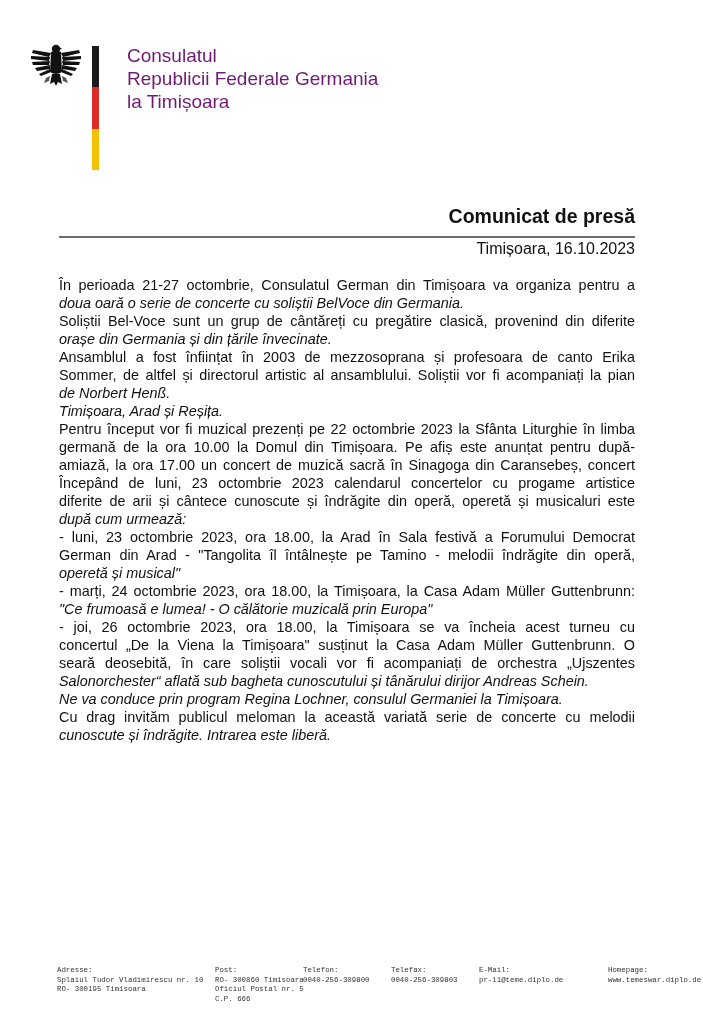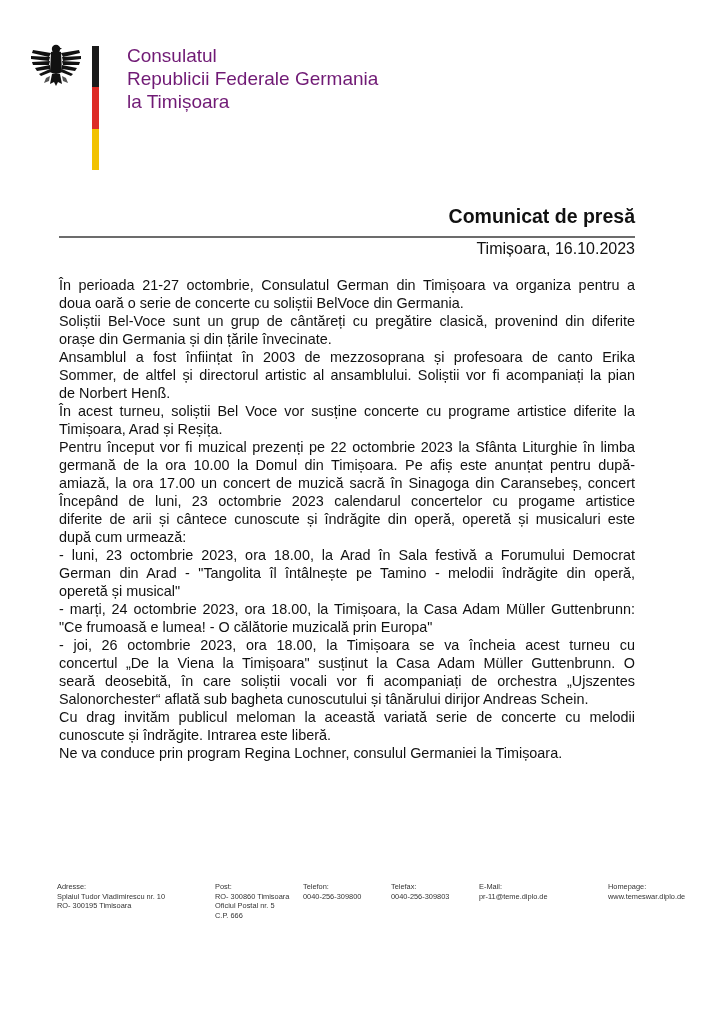--- a/index.html
+++ b/index.html
@@ -9,24 +9,24 @@
     .flag .b { height: 41px; background: #1a1a1a; }
     .flag .r { height: 42px; background: #dd2b26; }
     .flag .y { height: 41px; background: #f2c200; }
     .org { position: absolute; left: 127px; top: 44px; font-size: 19px; line-height: 23px; color: #701a75; }
     .org div { white-space: nowrap; }
     .title { position: absolute; right: 68px; top: 205px; font-size: 19.5px; font-weight: bold; white-space: nowrap; }
     .rule { position: absolute; left: 59px; top: 236px; width: 576px; height: 2px; background: #6c6c6c; }
     .date { position: absolute; right: 68px; top: 240px; font-size: 16px; white-space: nowrap; }
     .body { position: absolute; left: 59px; top: 276px; width: 576px; font-size: 14.4px; line-height: 18px; }
     .line { display: block; text-align: justify; text-align-last: justify; white-space: nowrap; height: 18px; overflow: visible; }
-    .line.last { text-align-last: left; }
+    .line.last { text-align-last: left; font-style: italic; }
     .line span { display: block; width: 576px; white-space: normal; text-align: justify; text-align-last: justify; }
     .line.last span { text-align-last: left; }
-    .footer { position: absolute; top: 882px; font-size: 7.4px; line-height: 9.6px; color: #333; white-space: nowrap; }
+    .footer { position: absolute; top: 966px; font-size: 7.4px; line-height: 9.6px; color: #333; white-space: nowrap; font-family: Liberation Mono, monospace; }
     .footer div { white-space: nowrap; }
   </style>
 </head>
 <body>
 
 <svg class="eagle" viewBox="0 0 54 50">
   <g fill="#111">
 
     <circle cx="27" cy="7" r="4.2"></circle>
     <path d="M29 5 L33 6.5 L30 8 Z"></path>
@@ -90,23 +90,20 @@
         <span>Ansamblul a fost înființat în 2003 de mezzosoprana și profesoara de canto Erika</span>
       </div>
       <div class="line">
         <span>Sommer, de altfel și directorul artistic al ansamblului. Soliștii vor fi acompaniați la pian</span>
       </div>
       <div class="line last">
         <span>de Norbert Henß.</span>
       </div>
     </div>
     <div>
-      <div class="line">
-        <span>În acest turneu, soliștii Bel Voce vor susține concerte cu programe artistice diferite la</span>
-      </div>
       <div class="line last">
         <span>Timișoara, Arad și Reșița.</span>
       </div>
     </div>
     <div>
       <div class="line">
         <span>Pentru început vor fi muzical prezenți pe 22 octombrie 2023 la Sfânta Liturghie în limba</span>
       </div>
       <div class="line">
         <span>germană de la ora 10.00 la Domul din Timișoara.  Pe afiș este anunțat pentru după-</span>
@@ -153,30 +150,30 @@
         <span>concertul „De la Viena la Timișoara" susținut la Casa Adam Müller Guttenbrunn. O</span>
       </div>
       <div class="line">
         <span>seară deosebită, în care soliștii vocali vor fi acompaniați de orchestra „Ujszentes</span>
       </div>
       <div class="line last">
         <span>Salonorchester“ aflată sub bagheta cunoscutului și tânărului dirijor Andreas Schein.</span>
       </div>
     </div>
     <div>
+      <div class="line last">
+        <span>Ne va conduce prin program Regina Lochner, consulul Germaniei la Timișoara.</span>
+      </div>
+    </div>
+    <div>
       <div class="line">
         <span>Cu drag invităm publicul meloman la această variată serie de concerte cu melodii</span>
       </div>
       <div class="line last">
         <span>cunoscute și îndrăgite. Intrarea este liberă.</span>
-      </div>
-    </div>
-    <div>
-      <div class="line last">
-        <span>Ne va conduce prin program Regina Lochner, consulul Germaniei la Timișoara.</span>
       </div>
     </div>
   </div>
 
 <div id="footer">
     <div class="footer" style="left: 57px;">
       <div>Adresse:</div>
       <div>Splaiul Tudor Vladimirescu nr. 10</div>
       <div>RO- 300195 Timisoara</div>
     </div>

